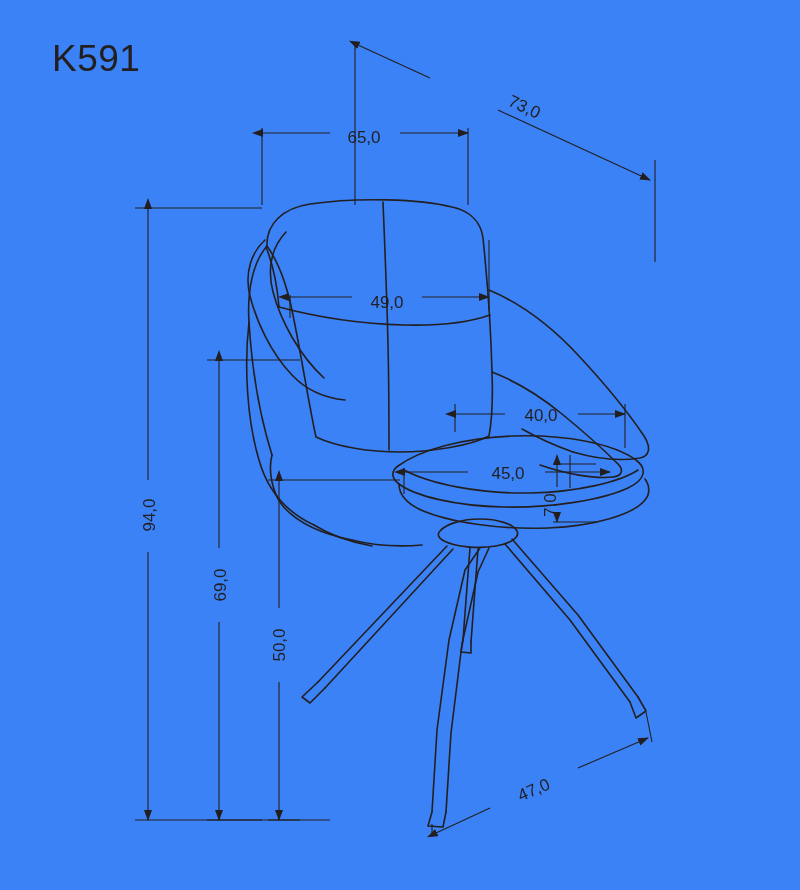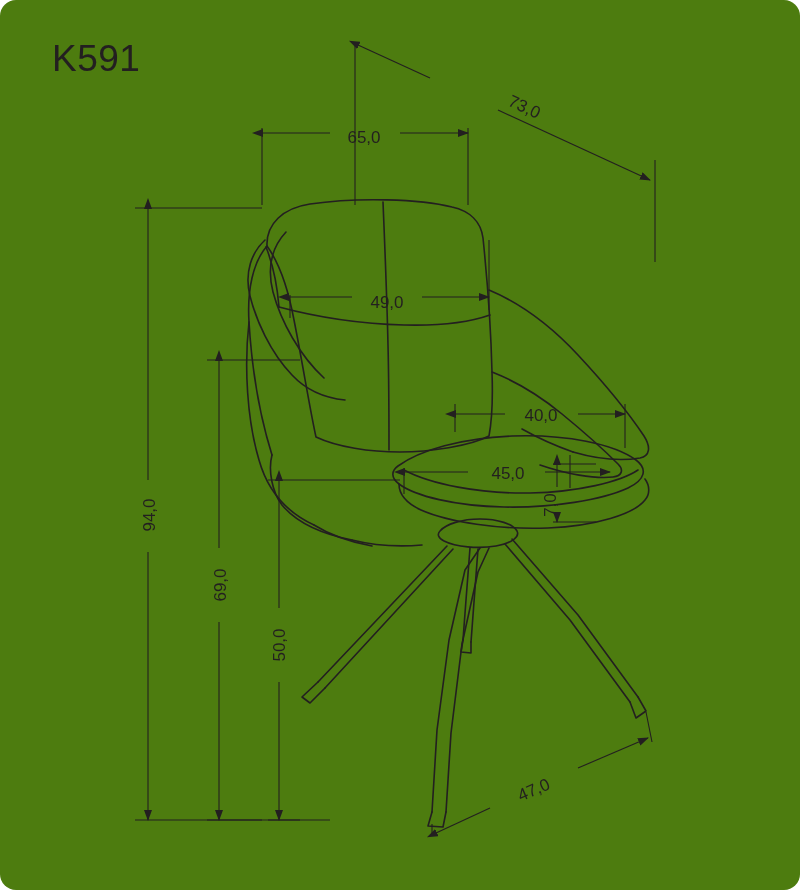--- a/index.html
+++ b/index.html
@@ -7,23 +7,22 @@
     padding: 0;
     background: #ffffff;
   }
   body {
     font-family: "Liberation Sans", sans-serif;
   }
   #page {
     position: relative;
     width: 800px;
     height: 890px;
-    background: #4d7c0f;
+    background: #3b82f6;
     overflow: hidden;
-    border-radius: 16px;
   }
   #title {
     position: absolute;
     left: 52px;
     top: 40px;
     font-size: 37px;
     color: #231f20;
     letter-spacing: 0.5px;
     line-height: 1;
   }

